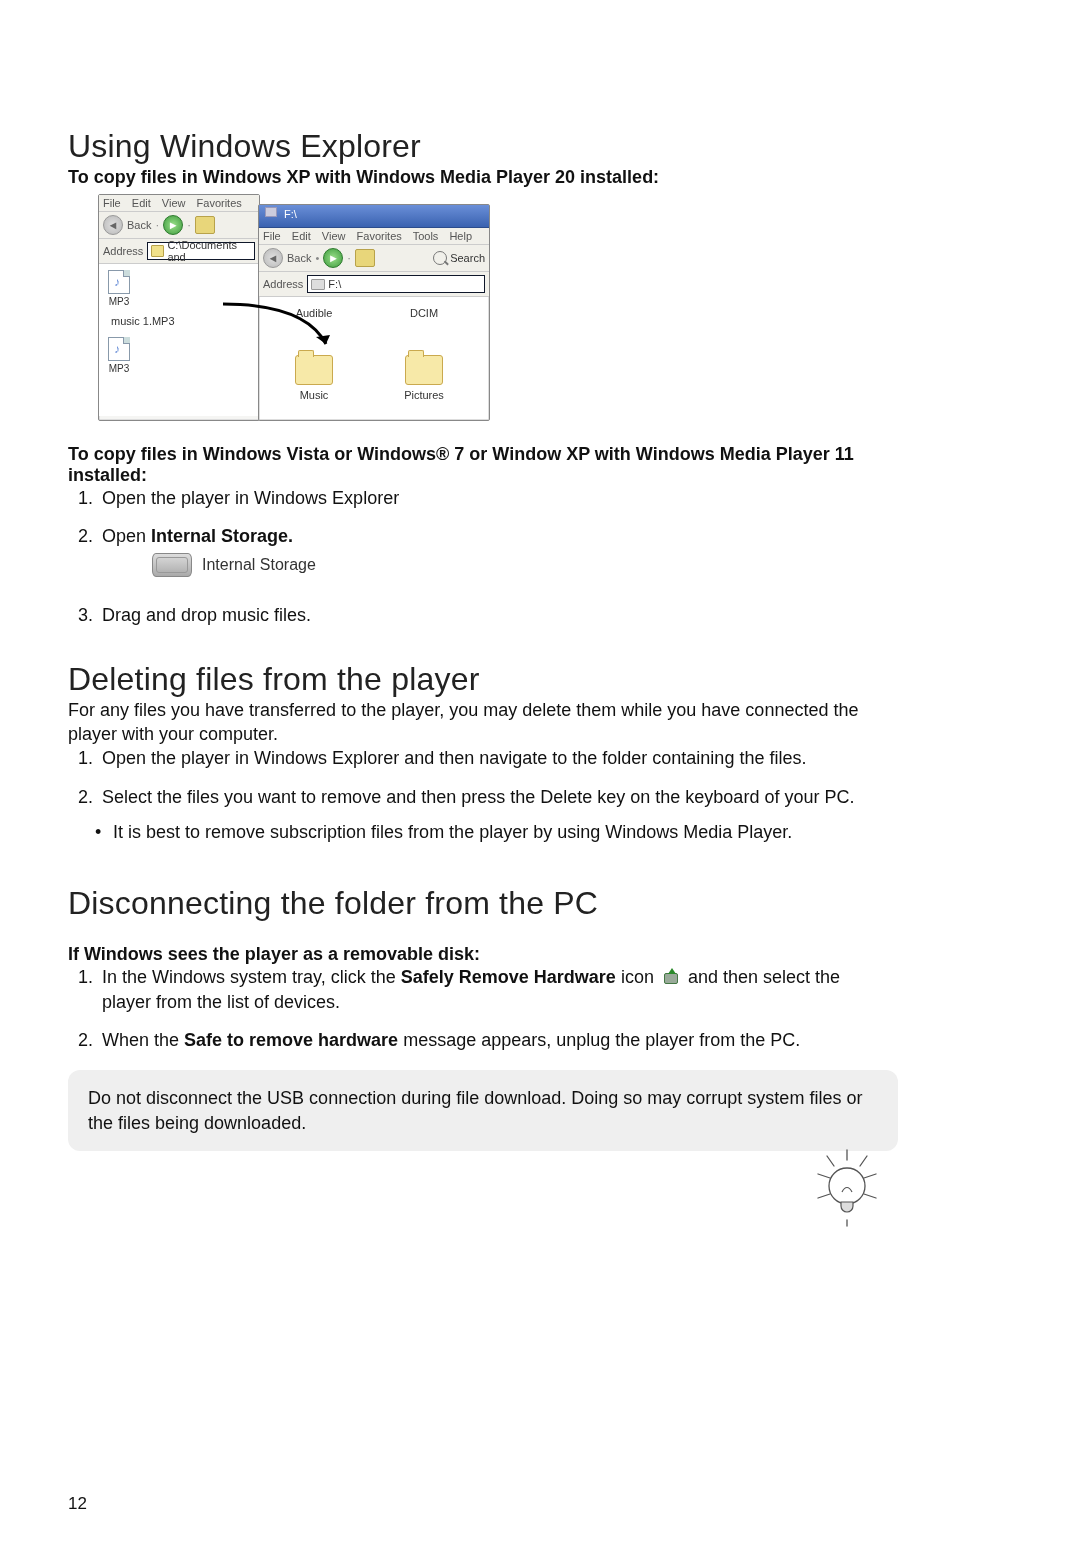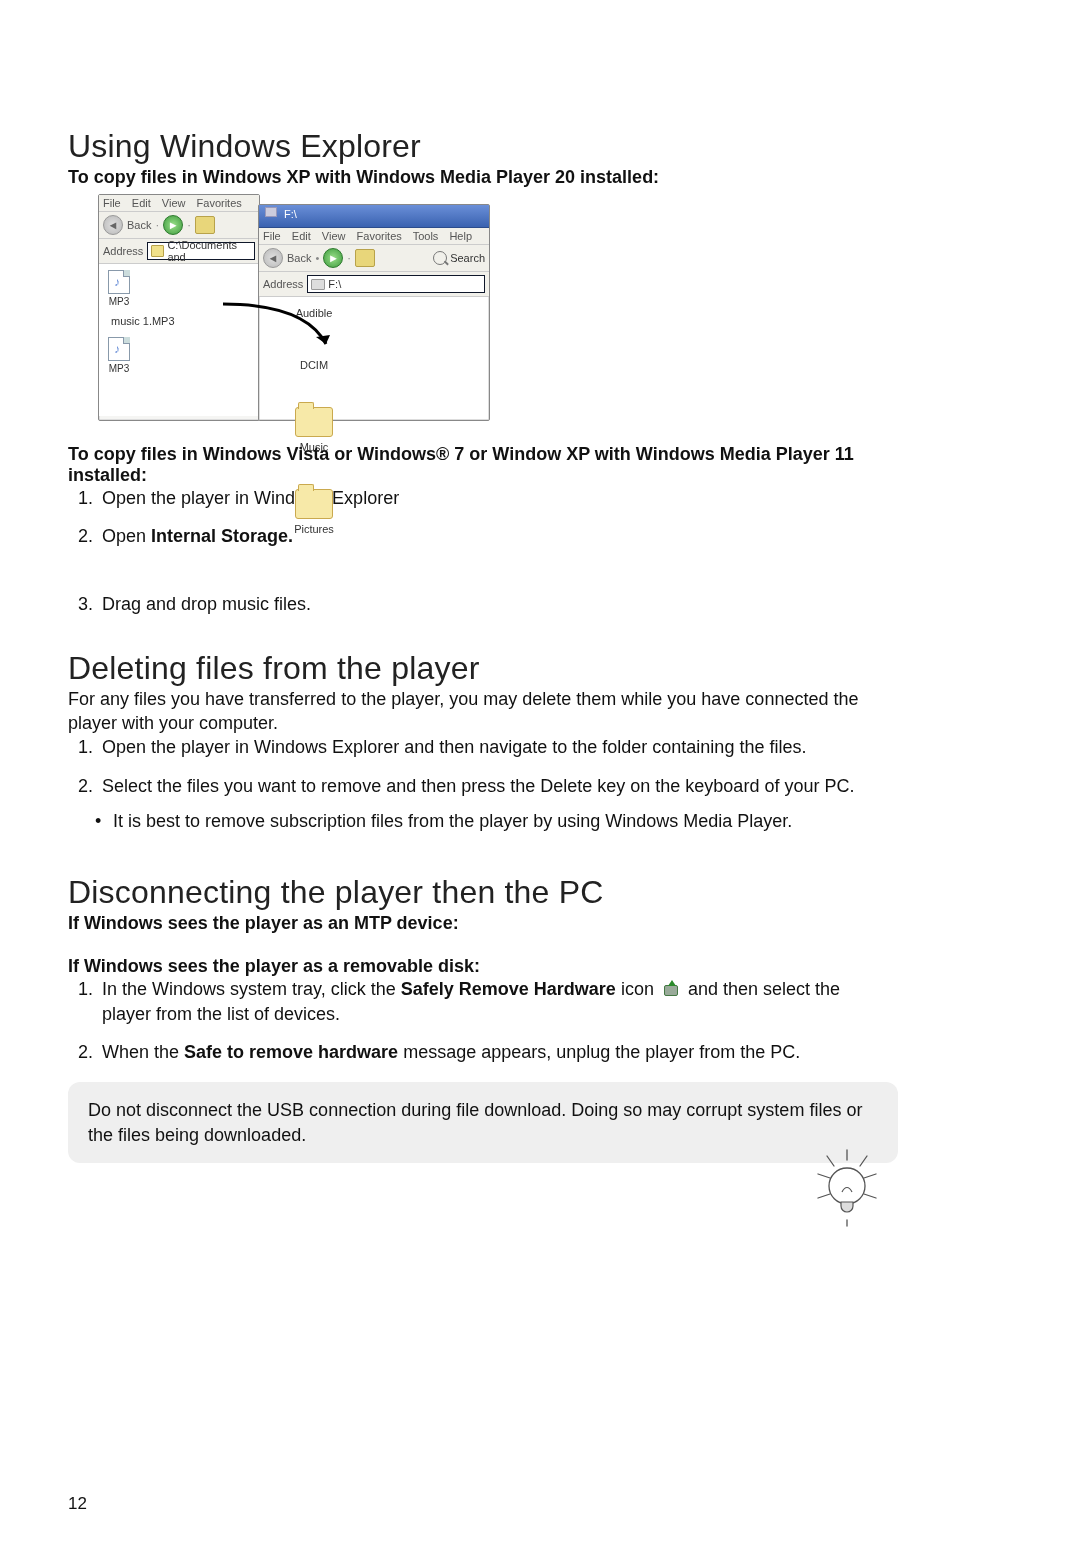--- a/index.html
+++ b/index.html
@@ -137,21 +137,21 @@
   .file-ico{width:28px;text-align:center;font-size:10px;color:#333;}
   .mp3-box{width:20px;height:22px;border:1px solid #89a;background:#fff;margin:0 auto 2px;position:relative;}
   .mp3-box::before{content:"";position:absolute;right:-1px;top:-1px;width:6px;height:6px;background:#cdd;border-left:1px solid #89a;border-bottom:1px solid #89a;}
   .mp3-note{position:absolute;left:5px;top:4px;font-size:12px;color:#6a8fd8;}
   .file-row{display:flex;gap:40px;margin-bottom:8px;}
   .folder-big{
     width:36px;height:28px;background:#f7e9a8;border:1px solid #caa94e;border-radius:3px;margin:0 auto 4px;position:relative;
   }
   .folder-big::before{content:"";position:absolute;left:2px;top:-6px;width:14px;height:6px;background:#f7e9a8;border:1px solid #caa94e;border-bottom:none;border-radius:2px 2px 0 0;}
   .folder-cell{text-align:center;font-size:11px;width:90px;}
-  .front-body{padding:6px 10px;display:grid;grid-template-columns:1fr;gap:36px 10px;height:130px;align-content:start;}
+  .front-body{padding:6px 10px;display:grid;grid-template-columns:1fr 1fr;gap:36px 10px;height:130px;align-content:start;}
   
   .drag-arrow{
     position:absolute; left:120px; top:105px; width:120px; height:60px; pointer-events:none;
   }
   
   .internal-storage{
     display:flex;align-items:center;gap:10px;margin:4px 0 4px 50px;font-size:16px;color:#333;
   }
   .drive-ico{
     width:38px;height:22px;background:linear-gradient(#ddd,#aaa);border:1px solid #888;border-radius:4px/6px;position:relative;
@@ -286,40 +286,43 @@
       <path d="M5 5 C 40 5, 90 10, 108 45" stroke="#000" stroke-width="3" fill="none"></path>
       <path d="M108 45 L98 38 L112 36 Z" fill="#000"></path>
     </svg>
   </div>
 
   <div class="bold-lead">To copy files in Windows Vista or Windows® 7 or Window XP with Windows Media Player 11 installed:</div>
   <ol class="steps">
     <li>Open the player in Windows Explorer</li>
     <li>
       <span>Open </span><strong>Internal Storage.</strong>
+      <div class="internal-storage">
+        <span class="drive-ico"></span>
+        <span>Internal Storage</span>
+      </div>
     </li>
-    <li style="margin-top:43px">Drag and drop music files.</li>
+    <li style="margin-top:26px">Drag and drop music files.</li>
   </ol>
 
   <div class="spacer-20"></div>
 
   <h1 class="section">Deleting files from the player</h1>
   <div class="body">For any files you have transferred to the player, you may delete them while you have connected the player with your computer.</div>
   <ol class="steps">
     <li>Open the player in Windows Explorer and then navigate to the folder containing the files.</li>
     <li style="margin-bottom:2px">Select the files you want to remove and then press the Delete key on the keyboard of your PC.</li>
   </ol>
   <ul class="bullets">
     <li>It is best to remove subscription files from the player by using Windows Media Player.</li>
   </ul>
 
   <div class="spacer-30"></div>
 
-  <h1 class="section">Disconnecting the player then the PC</h1>
-  <div class="bold-lead">If Windows sees the player as an MTP device:</div>
+  <h1 class="section">Disconnecting the folder from the PC</h1>
 
   <div class="spacer-20"></div>
 
   <div class="bold-lead">If Windows sees the player as a removable disk:</div>
   <ol class="steps">
     <li>
       <span>In the Windows system tray, click the </span><strong>Safely Remove Hardware</strong><span> icon </span><span class="srh-icon"><span class="card"></span><span class="arrow"></span></span><span> and then select the player from the list of devices.</span>
     </li>
     <li>
       <span>When the </span><strong>Safe to remove hardware</strong><span> message appears, unplug the player from the PC.</span>

